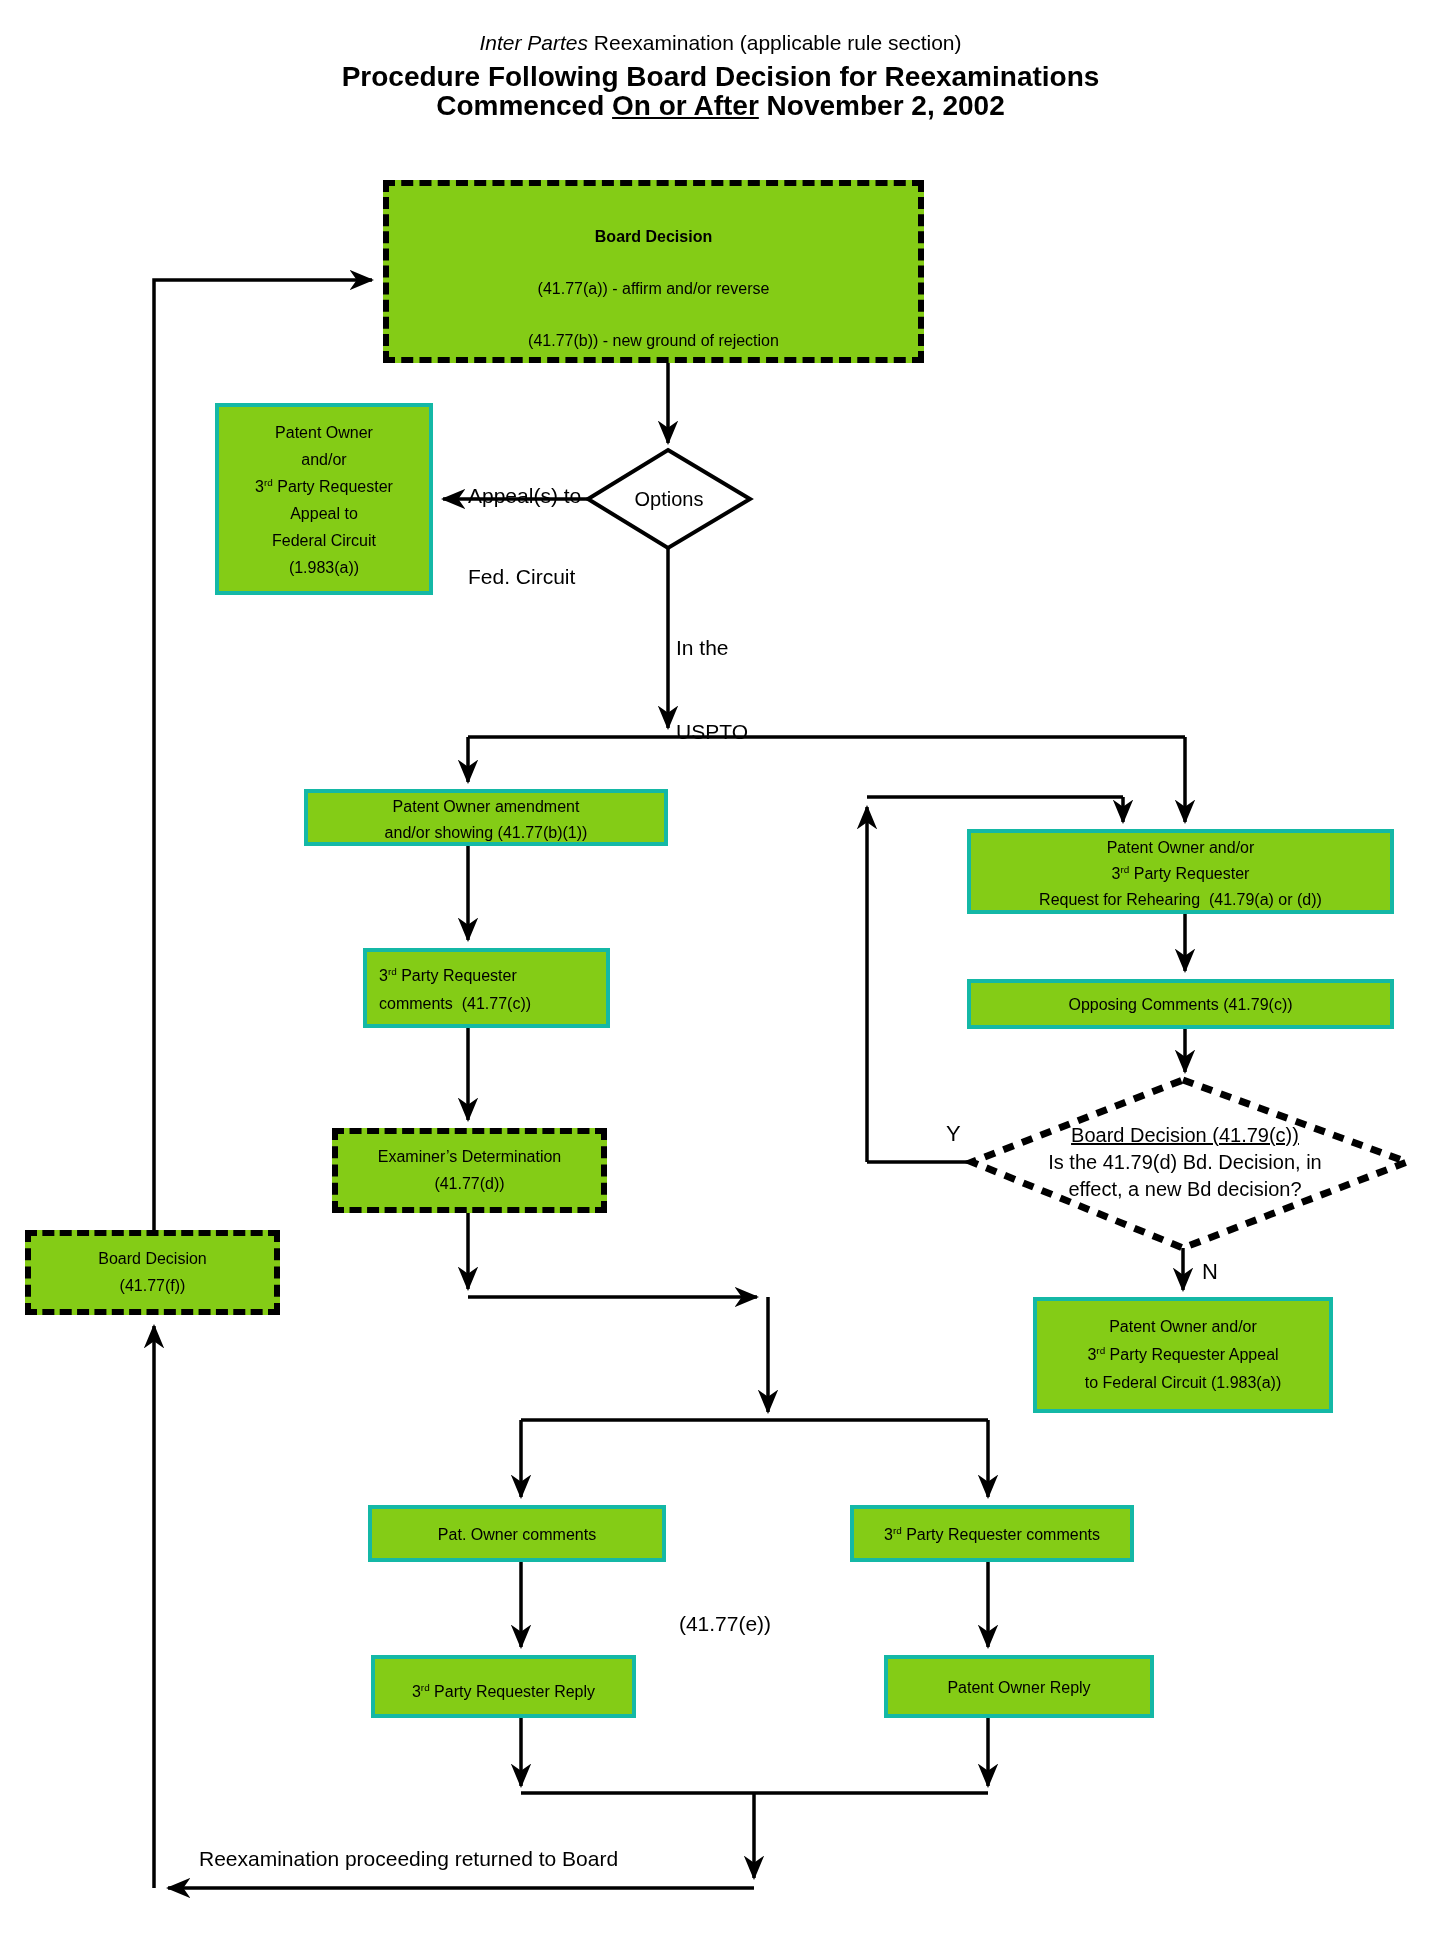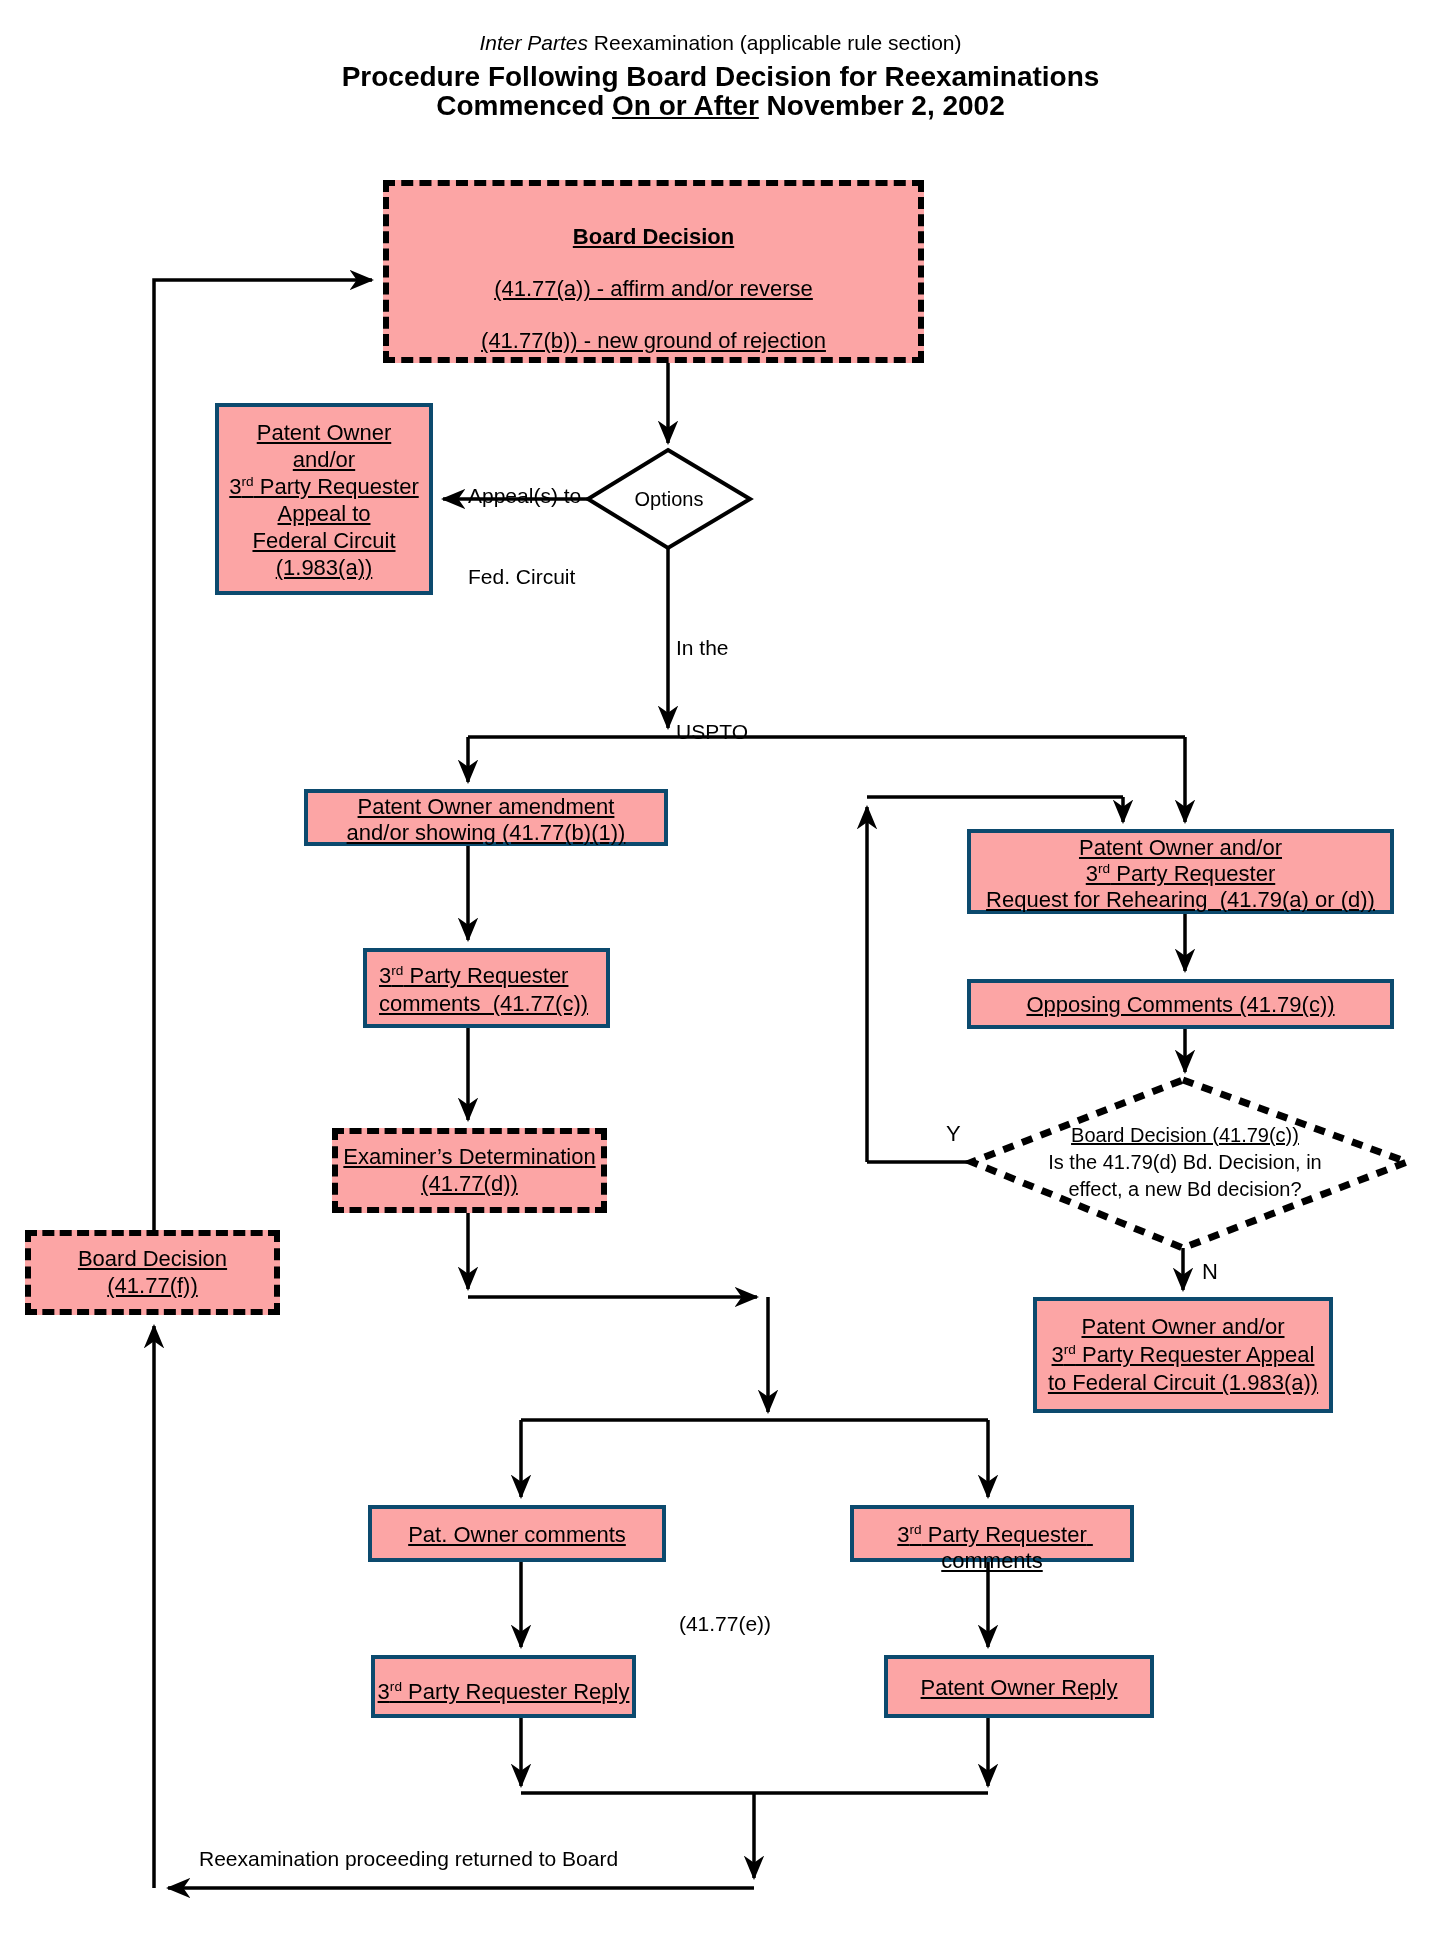--- a/index.html
+++ b/index.html
@@ -1,20 +1,20 @@
 <!DOCTYPE html>
 <html><head>
 <meta charset="utf-8">
 <style>
   html,body{margin:0;padding:0;background:#ffffff;}
   body{width:1441px;height:1942px;position:relative;overflow:hidden;
        font-family:"Liberation Sans","DejaVu Sans",sans-serif;color:#000;}
-  .box{position:absolute;box-sizing:border-box;background:#fca5a5;text-align:center;
-       font-size:22px;line-height:26px;color:#000;z-index:2;text-decoration:underline;}
-  .solid{border:4px solid #0c4a6e;}
+  .box{position:absolute;box-sizing:border-box;background:#84cc16;text-align:center;
+       font-size:16px;line-height:26px;color:#000;z-index:2;}
+  .solid{border:4px solid #14b8a6;}
   .dashedbox{border:6px dashed #000;}
   .line{white-space:pre-wrap;display:block;}
   sup.ord{font-size:62%;line-height:0;vertical-align:super;}
   .lbl{position:absolute;font-size:21px;line-height:27px;z-index:2;white-space:pre-wrap;}
   #connectors{position:absolute;left:0;top:0;z-index:1;}
   .title-wrap{position:absolute;left:0;top:0;width:1441px;text-align:center;z-index:3;}
   .t1{position:absolute;top:20px;width:100%;font-size:21px;margin-top:11px;}
   .t1 .it{font-style:italic;}
   .t2{position:absolute;top:61px;width:100%;font-size:28px;font-weight:bold;}
   .t3{position:absolute;top:90px;width:100%;font-size:28px;font-weight:bold;}

